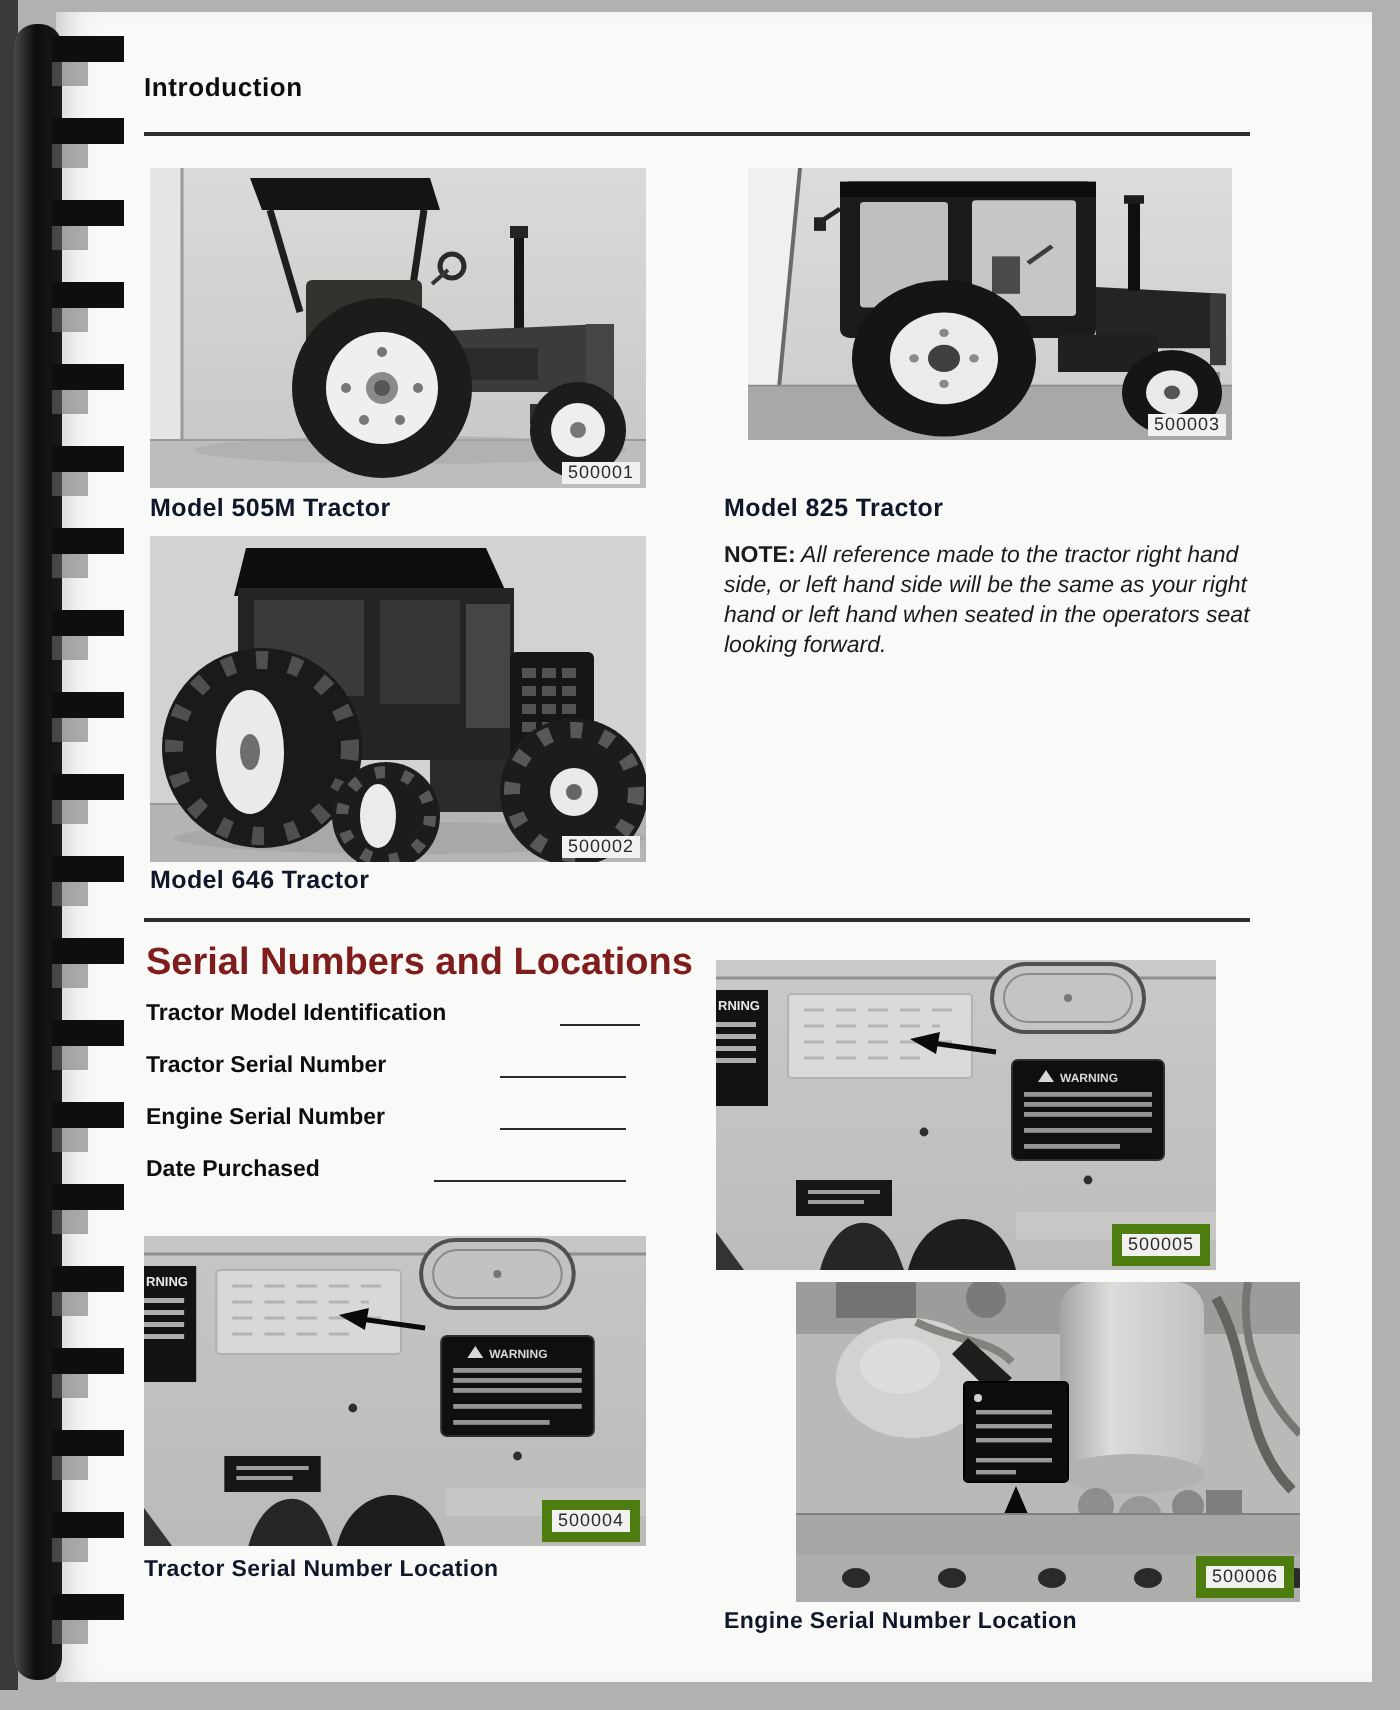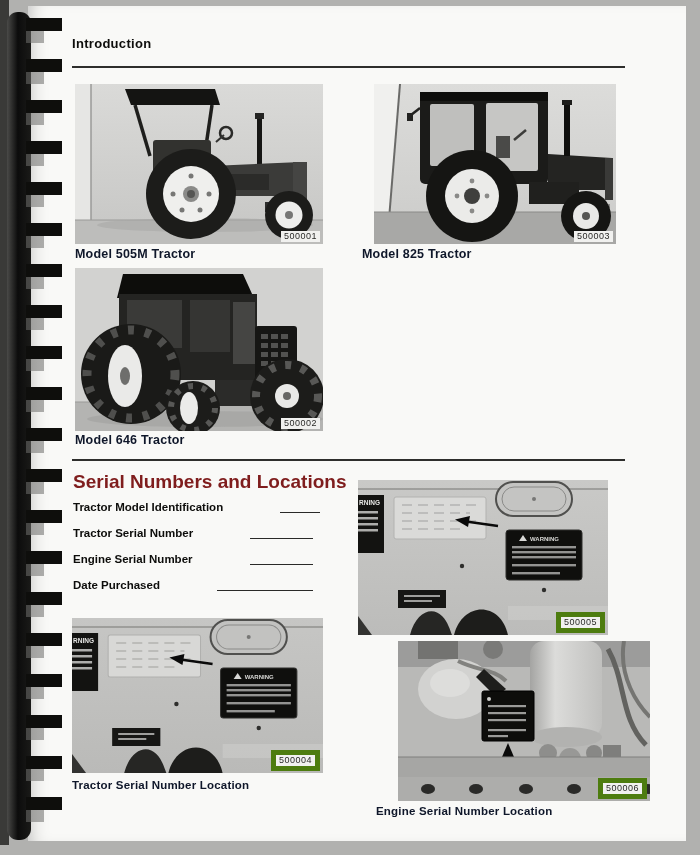--- a/index.html
+++ b/index.html
@@ -101,21 +101,21 @@
       <circle cx="116" cy="92" r="2.5" fill="#777775"></circle>
       <rect x="190" y="118" width="26" height="10" fill="#2e2e2c"></rect>
       <circle cx="214" cy="131" r="24" fill="#1c1c1a"></circle>
       <circle cx="214" cy="131" r="13.5" fill="#eeeeec"></circle>
       <circle cx="214" cy="131" r="4" fill="#777775"></circle>
     </svg>
     <div class="photo-num">500001</div>
   </div>
   <div class="caption" style="left:75px; top:247px;">Model 505M Tractor</div>
 
-  <div class="photo" style="left:374px; top:84px; width:242px; height:160px;">
+  <div class="photo" style="left:374px; top:84px; width:242px; height:136px;">
     <svg viewBox="0 0 242 160" preserveAspectRatio="none">
       <defs>
         <linearGradient id="p2bg" x1="0" y1="0" x2="0" y2="1">
           <stop offset="0" stop-color="#dcdcda"></stop>
             <stop offset="1" stop-color="#cbcbc9"></stop>
         </linearGradient>
       </defs>
       <rect width="242" height="160" fill="url(#p2bg)"></rect>
       <polygon points="0,0 26,0 13,160 0,160" fill="#f0f0ee"></polygon>
       <line x1="26" y1="0" x2="13" y2="160" stroke="#6a6a68" stroke-width="2"></line>
@@ -144,20 +144,21 @@
       <circle cx="83" cy="112" r="2.4" fill="#8a8a88"></circle>
         <circle cx="98" cy="97" r="2.4" fill="#8a8a88"></circle>
       <circle cx="212" cy="132" r="25" fill="#151513"></circle>
       <circle cx="212" cy="132" r="13" fill="#e9e9e7"></circle>
       <circle cx="212" cy="132" r="4" fill="#555553"></circle>
     </svg>
     <div class="photo-num">500003</div>
   </div>
   <div class="caption" style="left:362px; top:247px;">Model 825 Tractor</div>
 
+  <p class="note"><b>NOTE:</b><i> All reference made to the tractor right hand side, or left hand side will be the same as your right hand or left hand when seated in the operators seat looking forward.</i></p>
 
   <div class="photo" style="left:75px; top:268px; width:248px; height:163px;">
     <svg viewBox="0 0 248 163" preserveAspectRatio="none">
       <rect width="248" height="163" fill="#d2d2d0"></rect>
       <rect y="134" width="248" height="29" fill="#b4b4b2"></rect>
         <line y1="134" x2="248" y2="134" stroke="#9a9a98"></line>
       <ellipse cx="130" cy="151" rx="118" ry="8" fill="#9e9e9c" opacity=".55"></ellipse>
       <polygon points="48,6 168,6 178,28 42,30" fill="#0d0d0b"></polygon>
       <rect x="44" y="26" width="138" height="86" fill="#242422"></rect>
       <rect x="52" y="32" width="55" height="48" fill="#3a3a38"></rect>
@@ -364,15 +365,15 @@
       <rect y="136" width="252" height="24" fill="#adadab"></rect>
       <ellipse cx="30" cy="148" rx="7" ry="5" fill="#2a2a28"></ellipse>
         <ellipse cx="78" cy="148" rx="7" ry="5" fill="#2a2a28"></ellipse>
       <ellipse cx="128" cy="148" rx="7" ry="5" fill="#2a2a28"></ellipse>
         <ellipse cx="176" cy="148" rx="7" ry="5" fill="#2a2a28"></ellipse>
       <ellipse cx="224" cy="148" rx="7" ry="5" fill="#2a2a28"></ellipse>
         <ellipse cx="250" cy="148" rx="6" ry="5" fill="#2a2a28"></ellipse>
     </svg>
     <div class="photo-num boxed">500006</div>
   </div>
-  <div class="caption" style="left:376px; top:805px; font-size:11.5px;">Engine Serial Number Location</div>
+  <div class="caption" style="left:362px; top:805px; font-size:11.5px;">Engine Serial Number Location</div>
 
 </div>
 
 </body></html>

